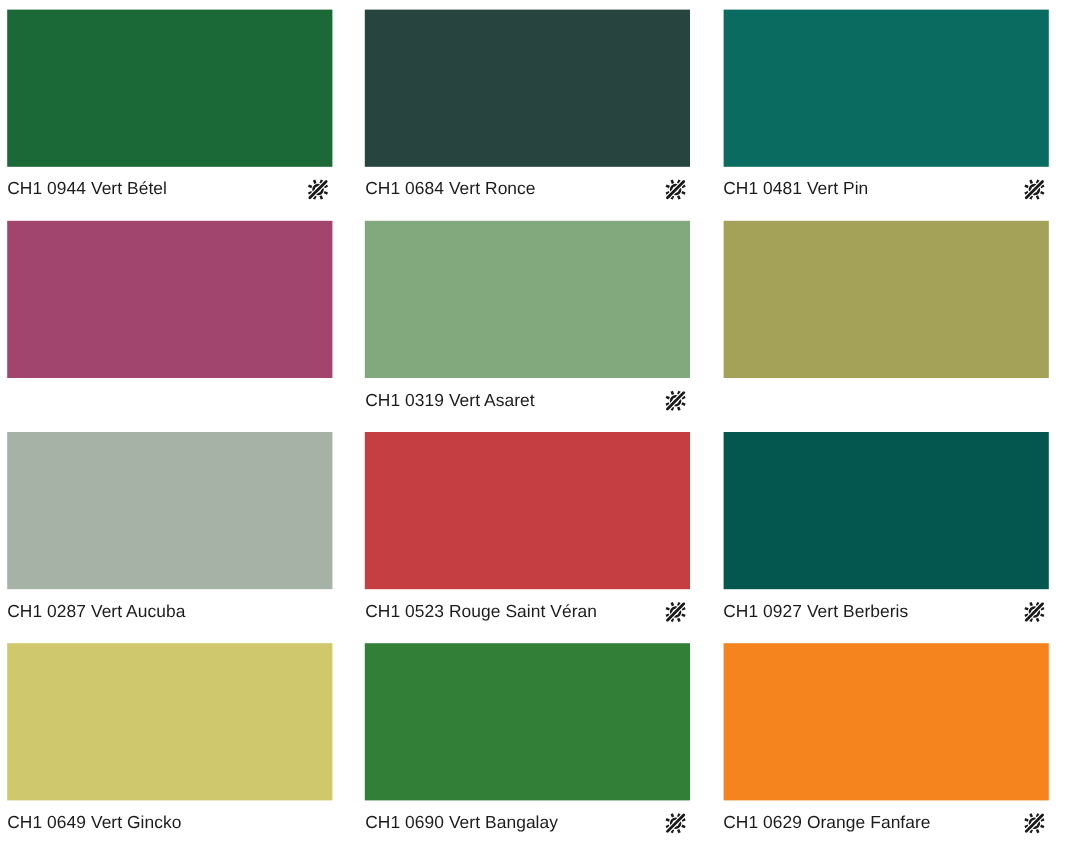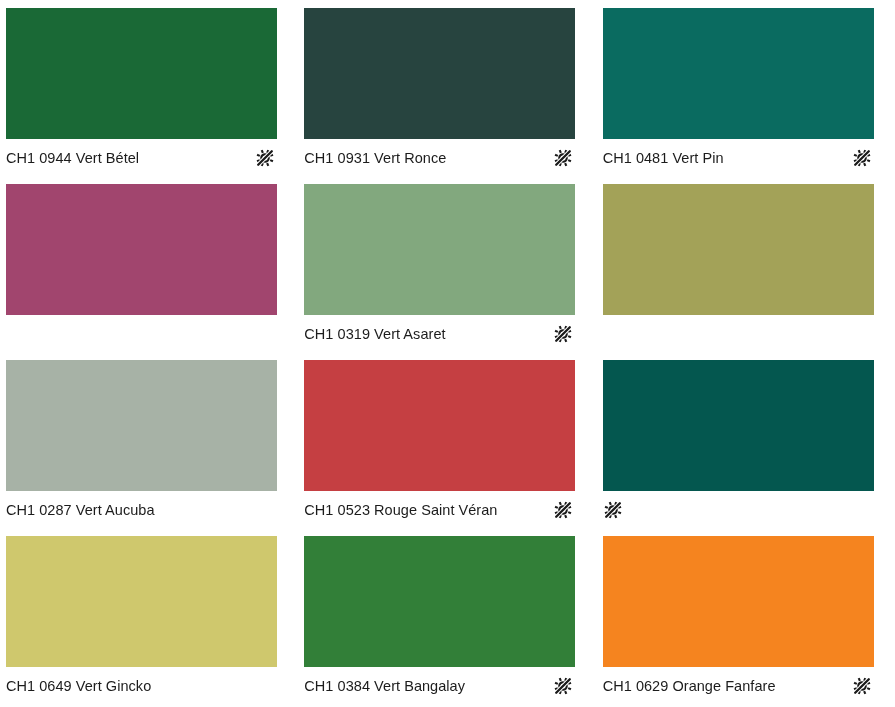--- a/index.html
+++ b/index.html
@@ -98,21 +98,21 @@
             <line x1="15.17" y1="7.86" x2="17.95" y2="6.71" stroke="#1a1a1a" stroke-width="2.1" stroke-linecap="butt"></line>
             <line x1="3.2" y1="16.8" x2="16.8" y2="3.2" stroke="#ffffff" stroke-width="4.2" stroke-linecap="round"></line>
             <line x1="3.2" y1="16.8" x2="16.8" y2="3.2" stroke="#1a1a1a" stroke-width="2.3" stroke-linecap="round"></line>
           </svg>
         </span>
       </div>
     </div>
     <div class="swatch-cell">
       <div class="swatch-color" style="background: rgb(39, 68, 63);"></div>
       <div class="swatch-footer">
-        <span class="swatch-label">CH1 0931 Vert Ronce</span>
+        <span class="swatch-label">CH1 0684 Vert Ronce</span>
         <span class="swatch-icon">
           <svg width="20" height="20" viewBox="0 0 20 20" aria-hidden="true">
             <circle cx="10" cy="10" r="3.7" fill="none" stroke="#1a1a1a" stroke-width="2.2"></circle>
             <line x1="15.17" y1="12.14" x2="17.95" y2="13.29" stroke="#1a1a1a" stroke-width="2.1" stroke-linecap="butt"></line>
             <line x1="12.14" y1="15.17" x2="13.29" y2="17.95" stroke="#1a1a1a" stroke-width="2.1" stroke-linecap="butt"></line>
             <line x1="7.86" y1="15.17" x2="6.71" y2="17.95" stroke="#1a1a1a" stroke-width="2.1" stroke-linecap="butt"></line>
             <line x1="4.83" y1="12.14" x2="2.05" y2="13.29" stroke="#1a1a1a" stroke-width="2.1" stroke-linecap="butt"></line>
             <line x1="4.83" y1="7.86" x2="2.05" y2="6.71" stroke="#1a1a1a" stroke-width="2.1" stroke-linecap="butt"></line>
             <line x1="7.86" y1="4.83" x2="6.71" y2="2.05" stroke="#1a1a1a" stroke-width="2.1" stroke-linecap="butt"></line>
             <line x1="12.14" y1="4.83" x2="13.29" y2="2.05" stroke="#1a1a1a" stroke-width="2.1" stroke-linecap="butt"></line>
@@ -195,20 +195,21 @@
             <line x1="15.17" y1="7.86" x2="17.95" y2="6.71" stroke="#1a1a1a" stroke-width="2.1" stroke-linecap="butt"></line>
             <line x1="3.2" y1="16.8" x2="16.8" y2="3.2" stroke="#ffffff" stroke-width="4.2" stroke-linecap="round"></line>
             <line x1="3.2" y1="16.8" x2="16.8" y2="3.2" stroke="#1a1a1a" stroke-width="2.3" stroke-linecap="round"></line>
           </svg>
         </span>
       </div>
     </div>
     <div class="swatch-cell">
       <div class="swatch-color" style="background: rgb(4, 87, 79);"></div>
       <div class="swatch-footer">
+        <span class="swatch-label">CH1 0927 Vert Berberis</span>
         <span class="swatch-icon">
           <svg width="20" height="20" viewBox="0 0 20 20" aria-hidden="true">
             <circle cx="10" cy="10" r="3.7" fill="none" stroke="#1a1a1a" stroke-width="2.2"></circle>
             <line x1="15.17" y1="12.14" x2="17.95" y2="13.29" stroke="#1a1a1a" stroke-width="2.1" stroke-linecap="butt"></line>
             <line x1="12.14" y1="15.17" x2="13.29" y2="17.95" stroke="#1a1a1a" stroke-width="2.1" stroke-linecap="butt"></line>
             <line x1="7.86" y1="15.17" x2="6.71" y2="17.95" stroke="#1a1a1a" stroke-width="2.1" stroke-linecap="butt"></line>
             <line x1="4.83" y1="12.14" x2="2.05" y2="13.29" stroke="#1a1a1a" stroke-width="2.1" stroke-linecap="butt"></line>
             <line x1="4.83" y1="7.86" x2="2.05" y2="6.71" stroke="#1a1a1a" stroke-width="2.1" stroke-linecap="butt"></line>
             <line x1="7.86" y1="4.83" x2="6.71" y2="2.05" stroke="#1a1a1a" stroke-width="2.1" stroke-linecap="butt"></line>
             <line x1="12.14" y1="4.83" x2="13.29" y2="2.05" stroke="#1a1a1a" stroke-width="2.1" stroke-linecap="butt"></line>
@@ -222,21 +223,21 @@
     <div class="swatch-cell">
       <div class="swatch-color" style="background: rgb(207, 200, 109);"></div>
       <div class="swatch-footer">
         <span class="swatch-label">CH1 0649 Vert Gincko</span>
         <span class="swatch-icon hidden"></span>
       </div>
     </div>
     <div class="swatch-cell">
       <div class="swatch-color" style="background: rgb(50, 127, 56);"></div>
       <div class="swatch-footer">
-        <span class="swatch-label">CH1 0384 Vert Bangalay</span>
+        <span class="swatch-label">CH1 0690 Vert Bangalay</span>
         <span class="swatch-icon">
           <svg width="20" height="20" viewBox="0 0 20 20" aria-hidden="true">
             <circle cx="10" cy="10" r="3.7" fill="none" stroke="#1a1a1a" stroke-width="2.2"></circle>
             <line x1="15.17" y1="12.14" x2="17.95" y2="13.29" stroke="#1a1a1a" stroke-width="2.1" stroke-linecap="butt"></line>
             <line x1="12.14" y1="15.17" x2="13.29" y2="17.95" stroke="#1a1a1a" stroke-width="2.1" stroke-linecap="butt"></line>
             <line x1="7.86" y1="15.17" x2="6.71" y2="17.95" stroke="#1a1a1a" stroke-width="2.1" stroke-linecap="butt"></line>
             <line x1="4.83" y1="12.14" x2="2.05" y2="13.29" stroke="#1a1a1a" stroke-width="2.1" stroke-linecap="butt"></line>
             <line x1="4.83" y1="7.86" x2="2.05" y2="6.71" stroke="#1a1a1a" stroke-width="2.1" stroke-linecap="butt"></line>
             <line x1="7.86" y1="4.83" x2="6.71" y2="2.05" stroke="#1a1a1a" stroke-width="2.1" stroke-linecap="butt"></line>
             <line x1="12.14" y1="4.83" x2="13.29" y2="2.05" stroke="#1a1a1a" stroke-width="2.1" stroke-linecap="butt"></line>

